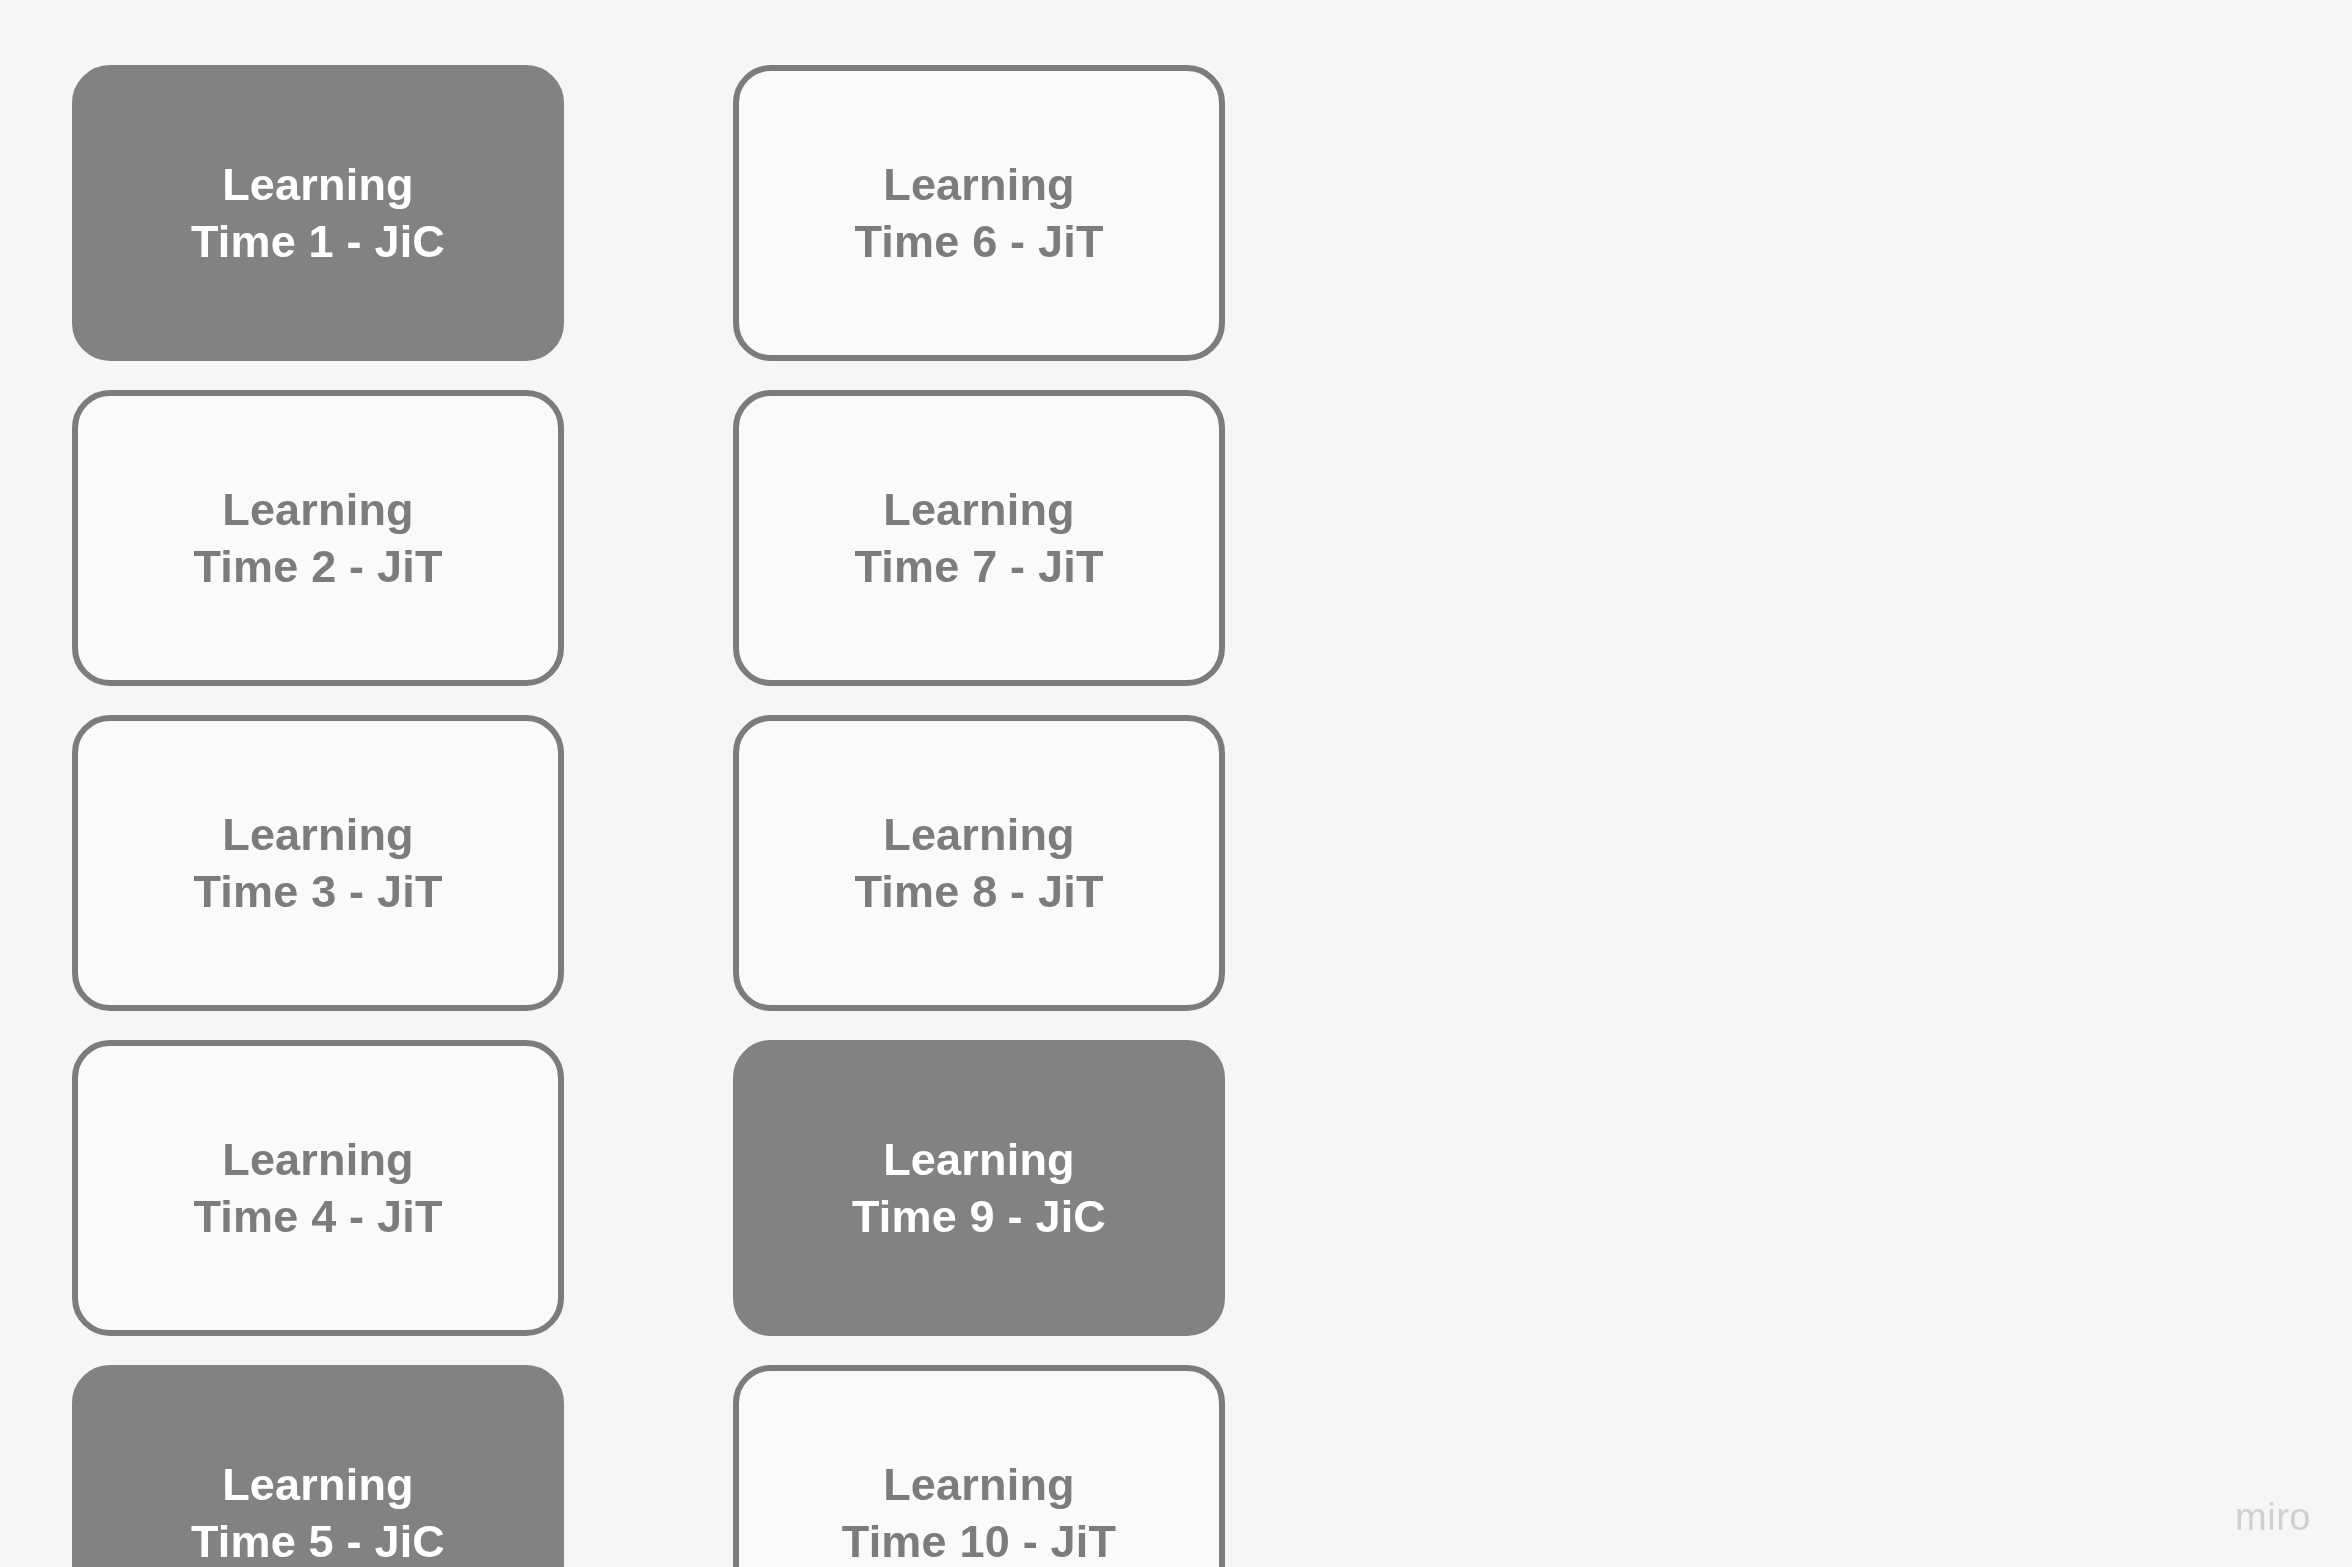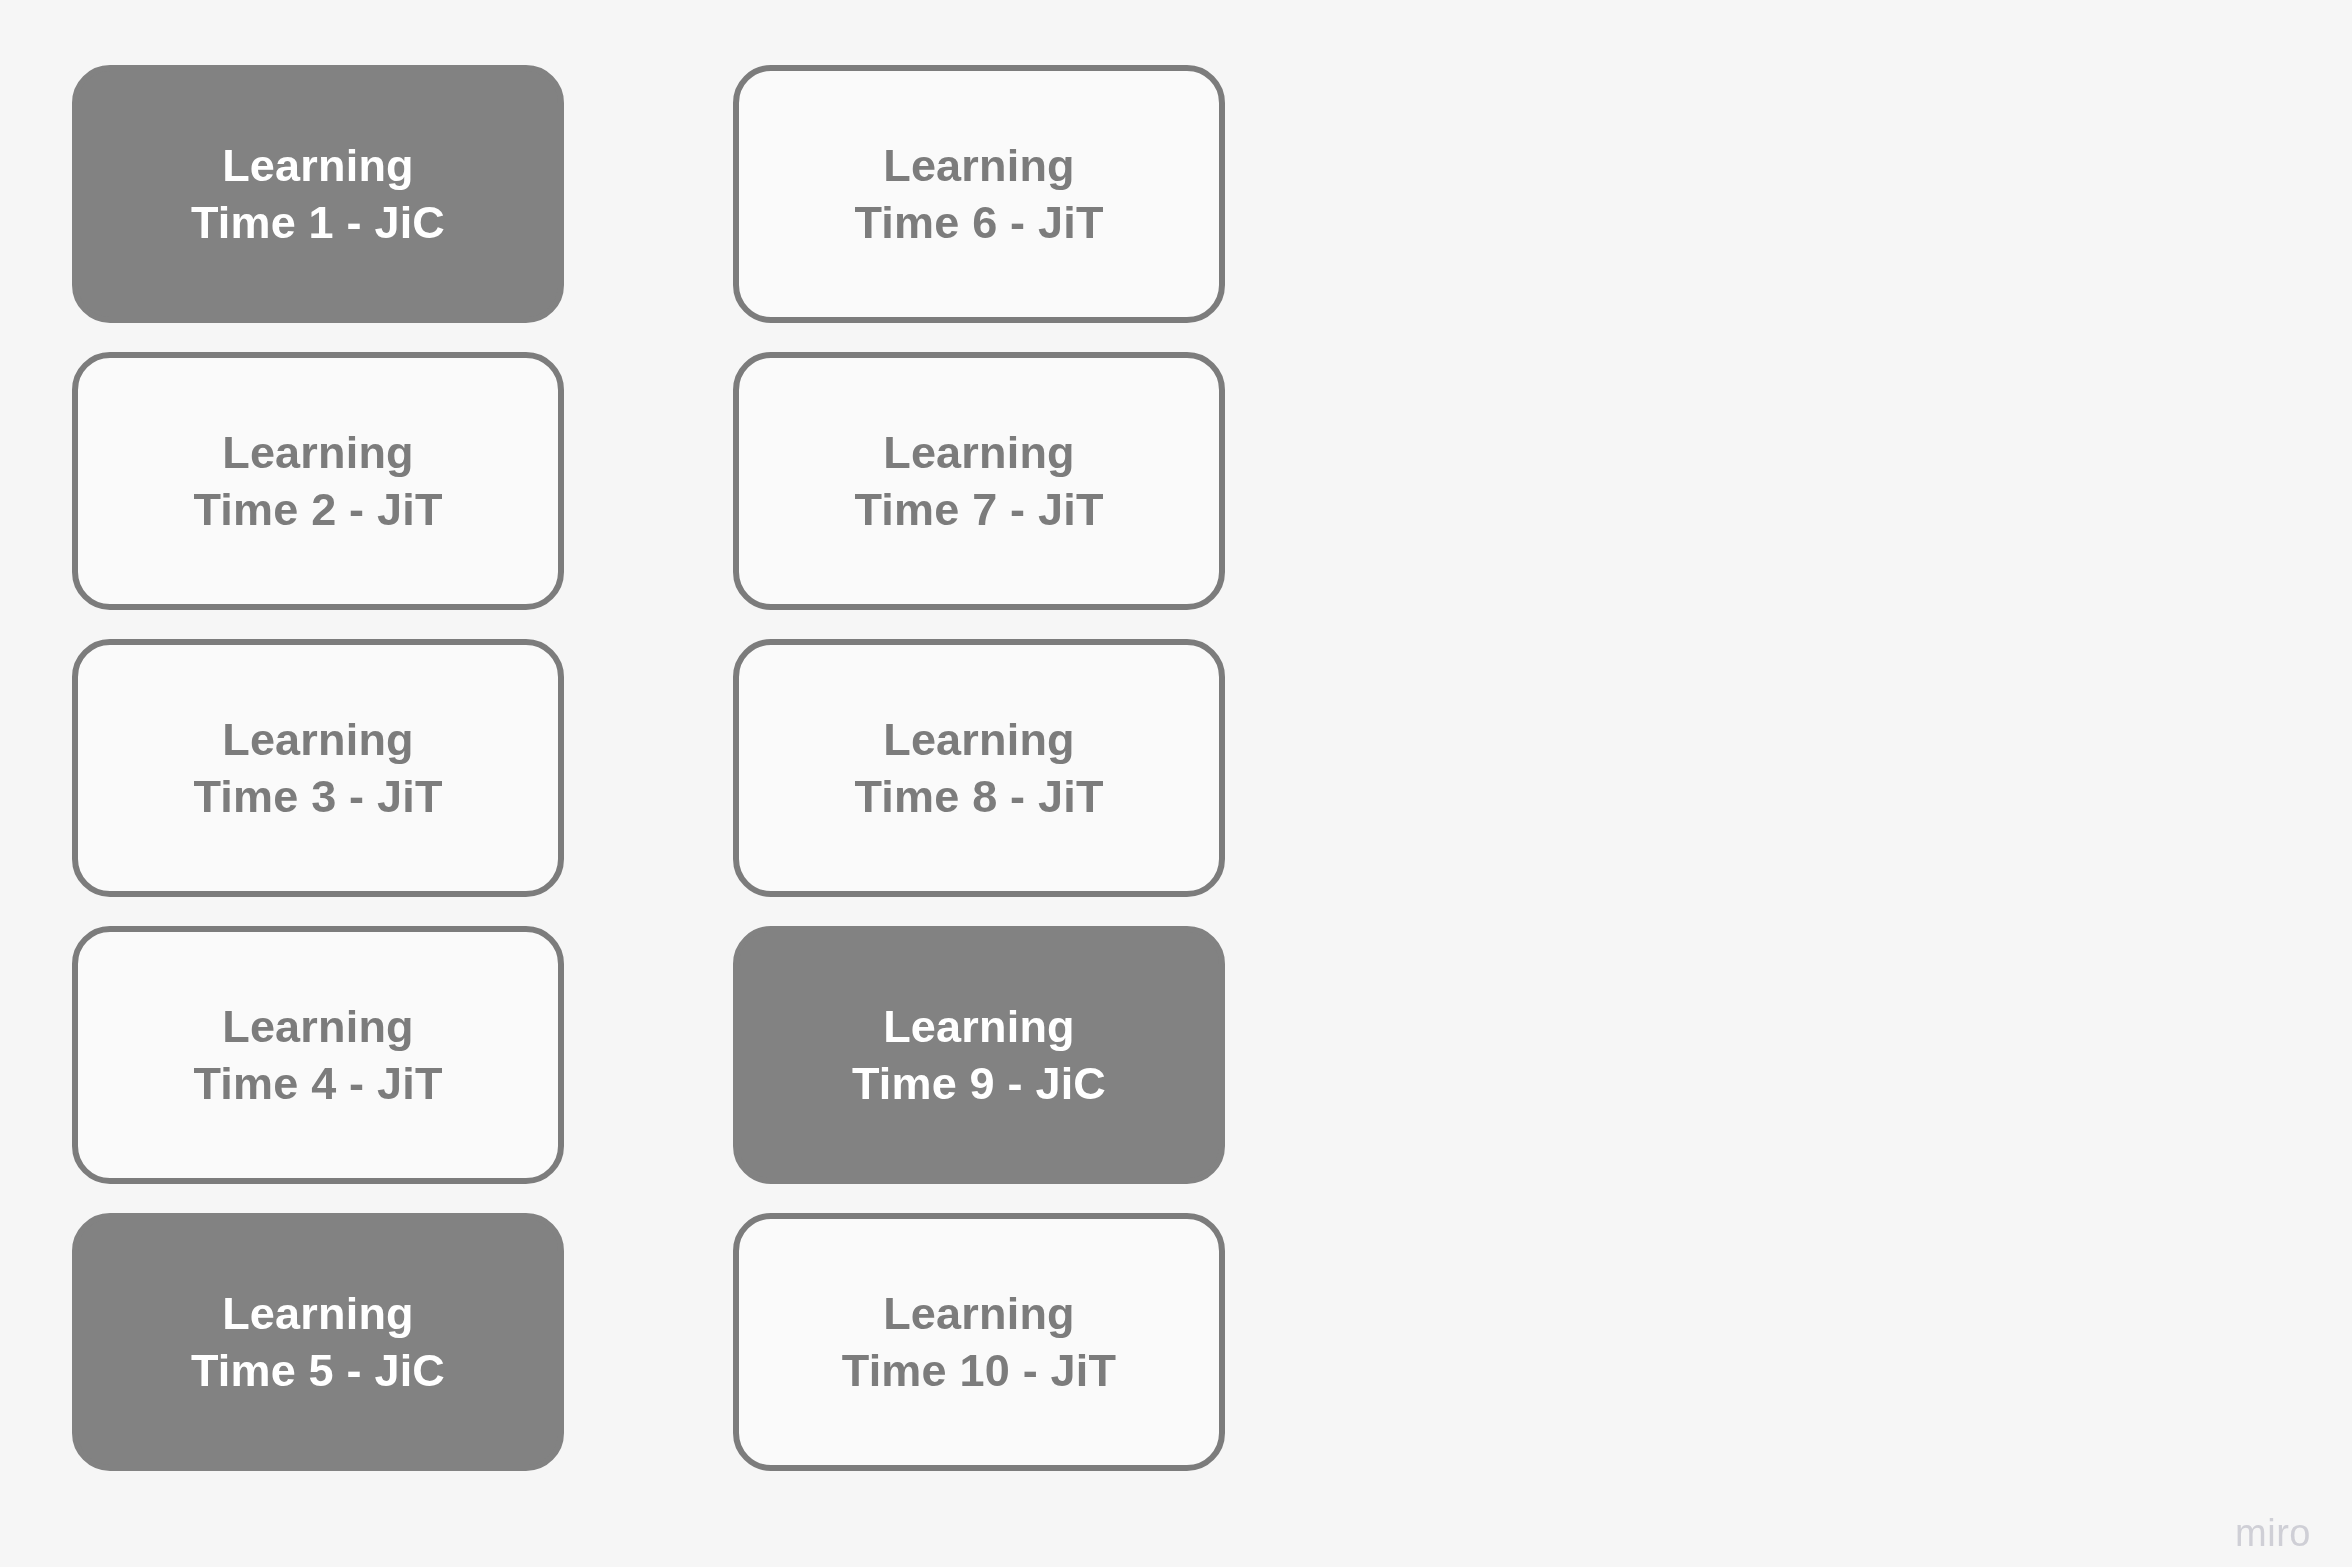--- a/index.html
+++ b/index.html
@@ -29,21 +29,21 @@
     display: flex;
     flex-direction: column;
     gap: 29px;
   }
   #column-1 { left: 72px; }
   #column-2 { left: 733px; }
 
   .card {
     box-sizing: border-box;
     width: 492px;
-    height: 258px;
+    height: 296px;
     border-radius: 38px;
     display: flex;
     align-items: center;
     justify-content: center;
     text-align: center;
     font-weight: bold;
     font-size: 45px;
     line-height: 1.27;
     letter-spacing: 0.2px;
     white-space: pre-line;
@@ -77,21 +77,21 @@
     white-space: pre-wrap;
   }
   #annotation .emphasis {
     color: #1a1a1a;
   }
 
   
   #watermark {
     position: absolute;
     right: 42px;
-    bottom: 13px;
+    bottom: 29px;
     font-size: 38px;
     color: #cfcfd6;
     font-weight: normal;
     letter-spacing: 0.5px;
     user-select: none;
   }
 </style>
 </head>
 <body>
 

